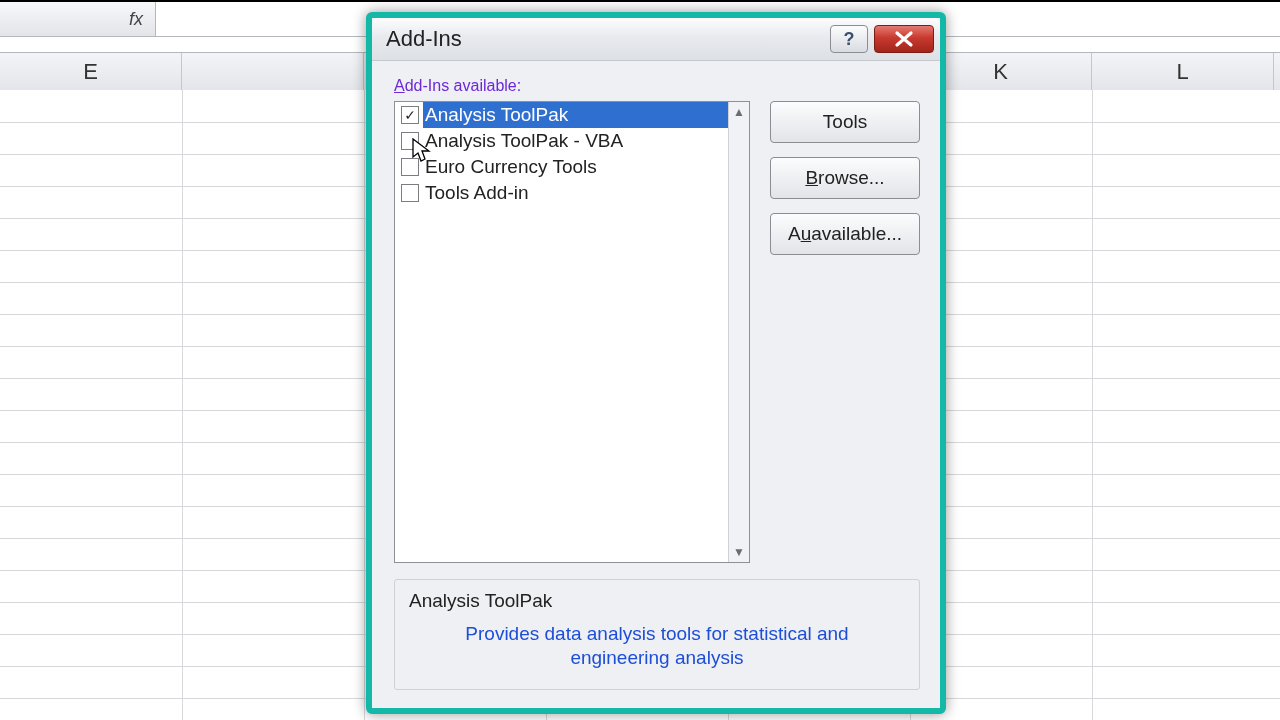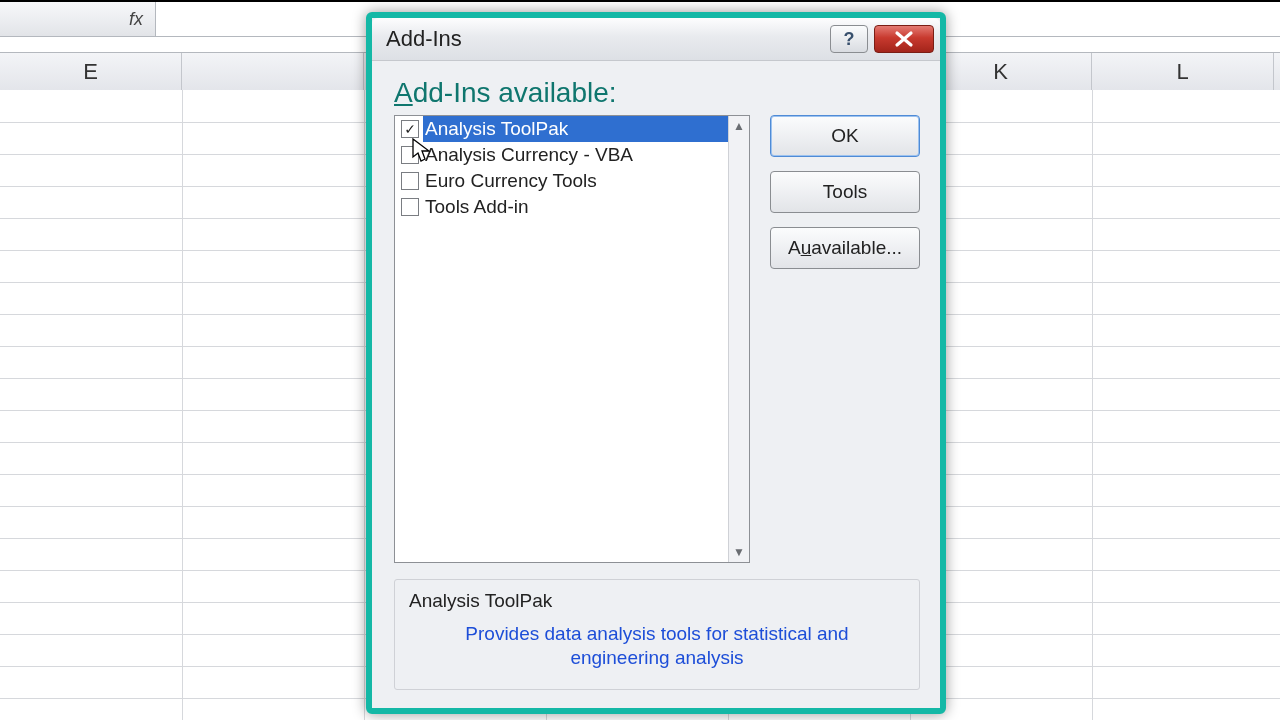--- a/index.html
+++ b/index.html
@@ -36,21 +36,21 @@
   .title-btn{height:28px;border:1px solid #8a8d91;border-radius:4px;
     display:flex;align-items:center;justify-content:center;
     margin-right:6px;box-sizing:border-box;}
   .help-btn{width:38px;background:linear-gradient(#fbfcfd,#d9dce1);}
   .help-btn span{font-size:18px;color:#38506d;font-weight:bold;}
   .close-btn{width:60px;background:linear-gradient(#e47a73,#c83a2f 45%,#a3241a);
     border-color:#7a1d14;}
   .close-btn svg{display:block;}
   .dlg-body{flex:1;padding:16px 20px 18px 22px;display:flex;
     flex-direction:column;}
-  .avail-label{font-size:28px;color:#0f766e;margin-bottom:6px;}
+  .avail-label{font-size:16px;color:#6d28d9;margin-bottom:6px;}
   .avail-label u{text-decoration:underline;}
   .mid-row{display:flex;gap:20px;flex:1;min-height:0;}
   .list-frame{flex:1;border:1px solid #8d9095;background:#fff;
     display:flex;min-width:0;}
   .list-inner{flex:1;overflow:hidden;}
   .list-item{display:flex;align-items:center;height:26px;
     font-size:19px;color:#222;}
   .list-item.selected .li-label{background:#2f6fd0;color:#fff;}
   .li-check{width:18px;height:18px;margin:0 4px 0 6px;
     border:1px solid #7a7d82;background:#fff;display:flex;
@@ -142,40 +142,42 @@
 
     <div class="mid-row">
       <div class="list-frame">
         <div class="list-inner">
           <div class="list-item selected">
             <div class="li-check">✓</div>
             <div class="li-label">Analysis ToolPak</div>
           </div>
           <div class="list-item">
             <div class="li-check"></div>
-            <div class="li-label">Analysis Currency - VBA</div>
+            <div class="li-label">Analysis ToolPak - VBA</div>
           </div>
           <div class="list-item">
             <div class="li-check"></div>
             <div class="li-label">Euro Currency Tools</div>
           </div>
           <div class="list-item">
             <div class="li-check"></div>
             <div class="li-label">Tools Add-in</div>
           </div>
         </div>
         <div class="list-scroll">
           <div class="sc-btn">▲</div>
           <div class="sc-btn">▼</div>
         </div>
       </div>
 
       <div class="btn-col">
-        <div class="win-btn primary">OK</div>
         <div class="win-btn">Tools</div>
+        <div class="win-btn">
+          <span><u>B</u><span>rowse...</span></span>
+        </div>
         <div class="win-btn">
           <span><span>A</span><u>u</u><span>available...</span></span>
         </div>
       </div>
     </div>
 
     <div class="desc-frame">
       <div class="desc-title">Analysis ToolPak</div>
       <div class="desc-text">Provides data analysis tools for statistical and engineering analysis</div>
     </div>

